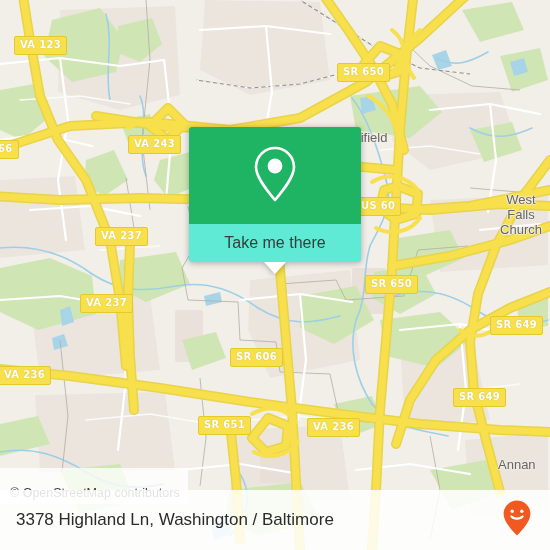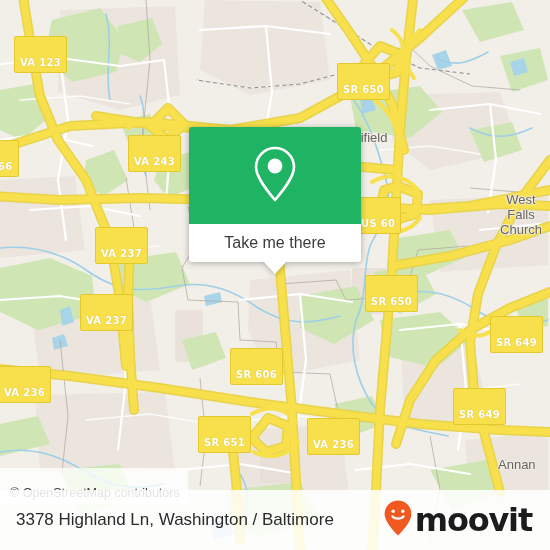--- a/index.html
+++ b/index.html
@@ -32,21 +32,21 @@
     position: absolute;
     background: #f7e04b;
     border: 1.5px solid #e3c92b;
     border-radius: 2px;
     color: #ffffff;
     font-family: "DejaVu Sans", sans-serif;
     font-size: 10px;
     font-weight: bold;
     letter-spacing: .3px;
     line-height: 1;
-    padding: 21px 5px 4px 5px;
+    padding: 3px 5px 4px 5px;
     white-space: nowrap;
     text-shadow: 0 0 1px rgba(140,120,10,.45);
     box-sizing: border-box;
   }
 
   
   .place {
     position: absolute;
     color: #68645e;
     font-family: "Liberation Sans", sans-serif;
@@ -70,21 +70,21 @@
   }
   #callout-green {
     background: #1fb463;
     height: 97px;
     border-radius: 3px 3px 0 0;
     display: flex;
     align-items: center;
     justify-content: center;
   }
   #callout-white {
-    background: #ffffff;
+    background: #5eead4;
     height: 38px;
     border-radius: 0 0 3px 3px;
     display: flex;
     align-items: center;
     justify-content: center;
   }
   #callout-label {
     color: #3b3b3b;
     font-size: 16px;
     font-family: "Liberation Sans", sans-serif;
@@ -421,17 +421,16 @@
     <div id="footer-address">3378 Highland Ln, Washington / Baltimore</div>
     <div id="footer-logo">
       <span>
         <svg width="30" height="38" viewBox="0 0 30 38" aria-hidden="true">
           <path d="M15 1.5 C7.6 1.5 1.6 7.5 1.6 14.9 C1.6 21.6 8.4 29.6 15 36.5 C21.6 29.6 28.4 21.6 28.4 14.9 C28.4 7.5 22.4 1.5 15 1.5 Z" fill="#f0591f"></path>
           <circle cx="10.2" cy="12.2" r="1.7" fill="#ffffff"></circle>
           <circle cx="19.8" cy="12.2" r="1.7" fill="#ffffff"></circle>
           <path d="M9.4 17.4 C11.6 20.4 18.4 20.4 20.6 17.4" fill="none" stroke="#ffffff" stroke-width="2.1" stroke-linecap="round"></path>
         </svg>
       </span>
-      <span id="moovit-word">moovit</span>
     </div>
   </div>
 
 </div>
 
 </body></html>

